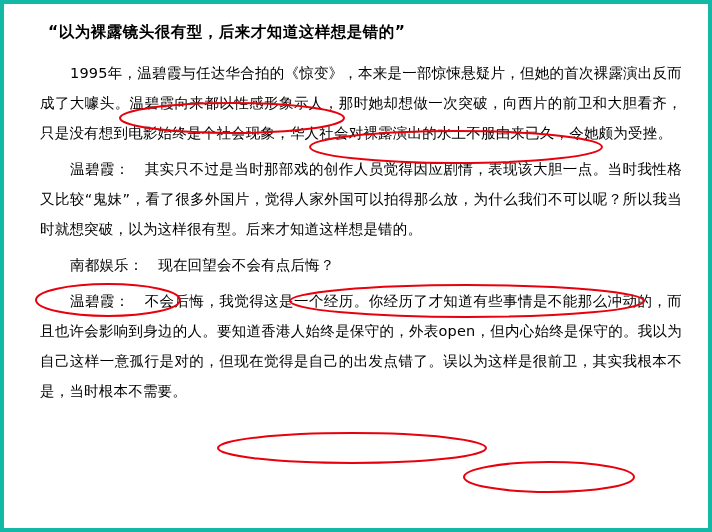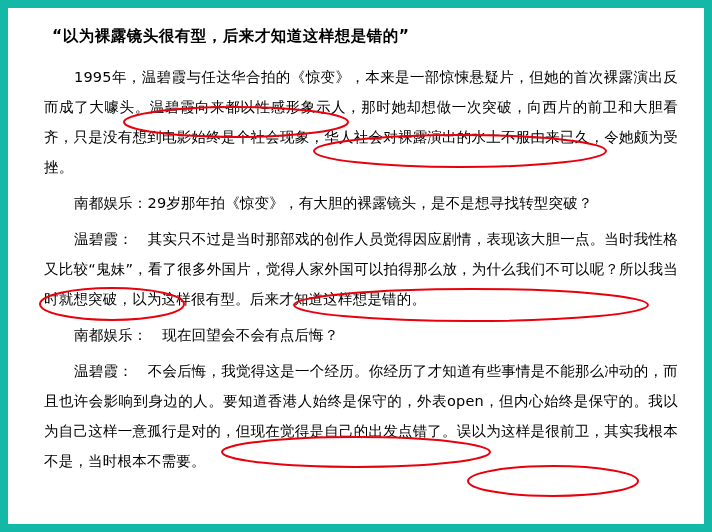--- a/index.html
+++ b/index.html
@@ -10,21 +10,21 @@
   body {
     width: 712px;
     height: 532px;
     font-family: "DejaVu Sans", "Liberation Sans", sans-serif;
   }
   #page {
     position: relative;
     width: 712px;
     height: 532px;
     box-sizing: border-box;
-    border: 8px solid #14b8a6;
+    border: 4px solid #14b8a6;
     background: #ffffff;
     overflow: hidden;
   }
   #doc {
     position: relative;
     padding: 18px 26px 10px 36px;
     box-sizing: border-box;
     z-index: 1;
   }
   .title {
@@ -64,21 +64,20 @@
   }
 </style>
 </head>
 <body>
 
 <div id="page">
 
   <div id="doc">
     <div class="title">“以为裸露镜头很有型，后来才知道这样想是错的”</div>
     <p class="para indent">1995年，温碧霞与任达华合拍的《惊变》，本来是一部惊悚悬疑片，但她的首次裸露演出反而成了大噱头。温碧霞向来都以性感形象示人，那时她却想做一次突破，向西片的前卫和大胆看齐，只是没有想到电影始终是个社会现象，华人社会对裸露演出的水土不服由来已久，令她颇为受挫。</p>
-    <p class="para indent">南都娱乐：29岁那年拍《惊变》，有大胆的裸露镜头，是不是想寻找转型突破？</p>
     <p class="para indent">温碧霞：　其实只不过是当时那部戏的创作人员觉得因应剧情，表现该大胆一点。当时我性格又比较“鬼妹”，看了很多外国片，觉得人家外国可以拍得那么放，为什么我们不可以呢？所以我当时就想突破，以为这样很有型。后来才知道这样想是错的。</p>
     <p class="para indent">南都娱乐：　现在回望会不会有点后悔？</p>
     <p class="para indent">温碧霞：　不会后悔，我觉得这是一个经历。你经历了才知道有些事情是不能那么冲动的，而且也许会影响到身边的人。要知道香港人始终是保守的，外表open，但内心始终是保守的。我以为自己这样一意孤行是对的，但现在觉得是自己的出发点错了。误以为这样是很前卫，其实我根本不是，当时根本不需要。</p>
   </div>
 
   <svg id="annots" viewBox="0 0 712 532" xmlns="http://www.w3.org/2000/svg">
     <ellipse cx="228" cy="114" rx="112" ry="15"></ellipse>
     <ellipse cx="452" cy="143" rx="146" ry="16"></ellipse>
     <ellipse cx="104" cy="296" rx="72" ry="16"></ellipse>
     <ellipse cx="463" cy="297" rx="177" ry="16"></ellipse>

